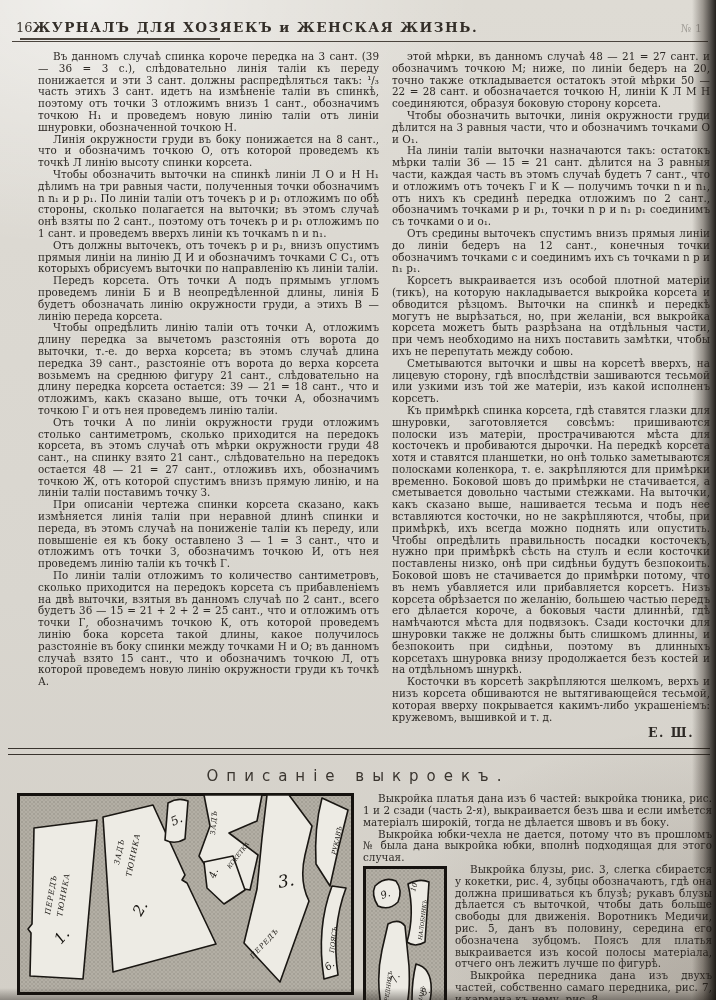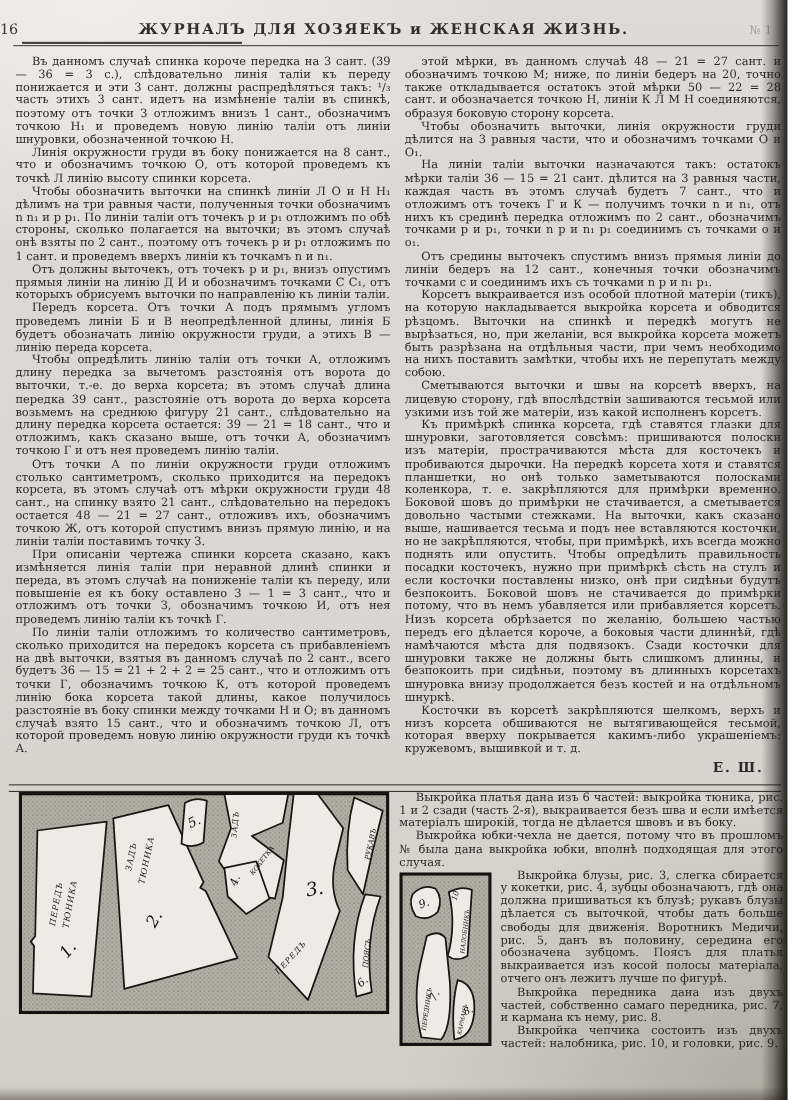--- a/index.html
+++ b/index.html
@@ -4,30 +4,30 @@
 <style>
   html,body{margin:0;padding:0;}
   body{
     width:716px;height:1000px;overflow:hidden;position:relative;
     font-family:"DejaVu Serif",serif;color:#2d2925;
     background:
       radial-gradient(120% 55% at 12% 0%, rgba(255,255,255,.55), rgba(255,255,255,0) 45%),
       radial-gradient(90% 50% at 100% 100%, rgba(70,58,46,.26), rgba(70,58,46,0) 55%),
       linear-gradient(180deg,#dedbd4 0%,#d9d6cf 60%,#d3cfc7 100%);
   }
-  .header{display:flex;align-items:baseline;padding:19px 14px 2px 0;}
+  .header{display:flex;align-items:baseline;padding:19px 14px 2px 16px;}
   .pageno{font-size:13px;color:#3a352f;}
-  .jtitle{flex:1;text-align:center;font-weight:bold;font-size:13.5px;letter-spacing:1.5px;color:#332e28;}
+  .jtitle{flex:1;font-weight:bold;font-size:13.5px;letter-spacing:1.5px;color:#332e28;}
   .issue{font-size:11px;opacity:.35;}
   .hrule{margin:1px 8px 0 12px;height:5px;position:relative;}
   .hrule::before{content:"";position:absolute;left:8px;top:0;width:200px;height:2px;background:#4a443d;}
   .hrule::after{content:"";position:absolute;left:0;right:0;top:3px;height:1.4px;background:#4a443d;}
   .columns{display:flex;gap:13px;padding:8px 6px 0 14px;}
   .col{font-size:10.4px;line-height:11.8px;text-align:justify;}
-  .colL{width:341px;flex:none;}
+  .colL{width:341px;flex:none;margin-left:24px;}
   .colR{flex:1;min-width:0;}
   .col p{margin:0;text-indent:15px;}
   .sig{text-align:right;font-weight:bold;font-size:12.5px;letter-spacing:1.5px;padding:4px 16px 0 0;}
   .divider{margin:9px 6px 0 8px;height:5px;border-top:1.5px solid #39342e;border-bottom:1.5px solid #39342e;}
   .pheading{text-align:center;font-family:"DejaVu Sans",sans-serif;font-size:15px;letter-spacing:8px;margin:12px 0 8px;color:#3a352f;white-space:nowrap;}
   .bottom{display:flex;gap:9px;padding:0 4px 0 17px;}
   .diagMain{flex:none;display:block;}
   .btext{flex:1;min-width:0;font-size:10.4px;line-height:11.8px;text-align:justify;}
   .btext p{margin:0;text-indent:15px;}
   .diagPanel{float:left;margin:2px 8px 2px 0;}
@@ -72,20 +72,21 @@
           <p>Корсетъ выкраивается изъ особой плотной матеріи (тикъ), на которую накладывается выкройка корсета и обводится рѣзцомъ. Выточки на спинкѣ и передкѣ могутъ не вырѣзаться, но, при желаніи, вся выкройка корсета можетъ быть разрѣзана на отдѣльныя части, при чемъ необходимо на нихъ поставить замѣтки, чтобы ихъ не перепутать между собою.</p>
           <p>Сметываются выточки и швы на корсетѣ вверхъ, на лицевую сторону, гдѣ впослѣдствіи зашиваются тесьмой или узкими изъ той же матеріи, изъ какой исполненъ корсетъ.</p>
           <p>Къ примѣркѣ спинка корсета, гдѣ ставятся глазки для шнуровки, заготовляется совсѣмъ: пришиваются полоски изъ матеріи, прострачиваются мѣста для косточекъ и пробиваются дырочки. На передкѣ корсета хотя и ставятся планшетки, но онѣ только заметываются полосками коленкора, т. е. закрѣпляются для примѣрки временно. Боковой шовъ до примѣрки не стачивается, а сметывается довольно частыми стежками. На выточки, какъ сказано выше, нашивается тесьма и подъ нее вставляются косточки, но не закрѣпляются, чтобы, при примѣркѣ, ихъ всегда можно поднять или опустить. Чтобы опредѣлить правильность посадки косточекъ, нужно при примѣркѣ сѣсть на стулъ и если косточки поставлены низко, онѣ при сидѣньи будутъ безпокоить. Боковой шовъ не стачивается до примѣрки потому, что въ немъ убавляется или прибавляется корсетъ. Низъ корсета обрѣзается по желанію, большею частью передъ его дѣлается короче, а боковыя части длиннѣй, гдѣ намѣчаются мѣста для подвязокъ. Сзади косточки для шнуровки также не должны быть слишкомъ длинны, и безпокоить при сидѣньи, поэтому въ длинныхъ корсетахъ шнуровка внизу продолжается безъ костей и на отдѣльномъ шнуркѣ.</p>
           <p>Косточки въ корсетѣ закрѣпляются шелкомъ, верхъ и низъ корсета обшиваются не вытягивающейся тесьмой, которая вверху покрывается какимъ-либо украшеніемъ: кружевомъ, вышивкой и т. д.</p>
         </div>
       <div class="sig">Е. Ш.</div>
     </div>
   </div>
 
   <div class="divider"></div>
+  <div class="pheading">Описаніе выкроекъ.</div>
 
   <div class="bottom">
 
     <svg class="diagMain" width="337" height="202" viewBox="0 0 337 202">
       <defs>
         <pattern id="stip" width="4" height="4" patternUnits="userSpaceOnUse">
           <rect width="4" height="4" fill="#b3afa5"></rect>
           <circle cx="1" cy="1" r="0.75" fill="#8f8a80"></circle>
           <circle cx="3" cy="3" r="0.75" fill="#9d978c"></circle>
         </pattern>

